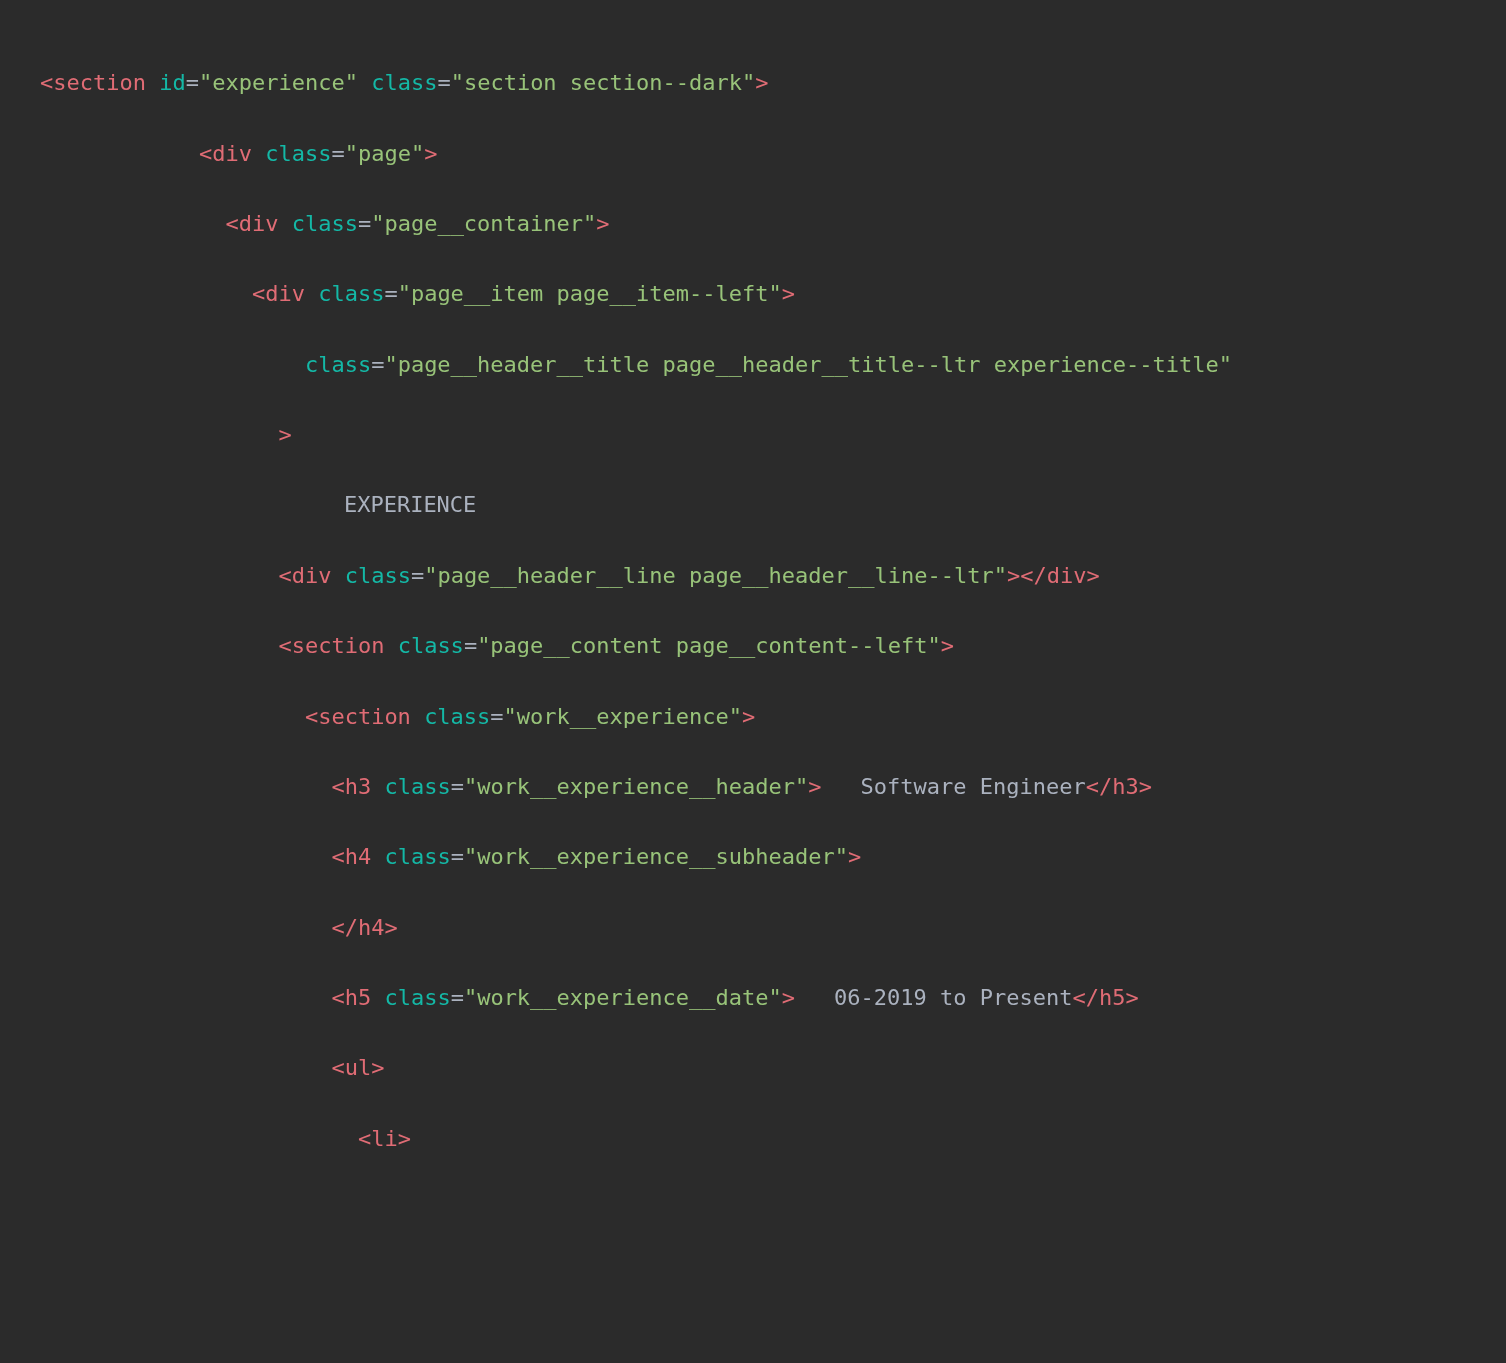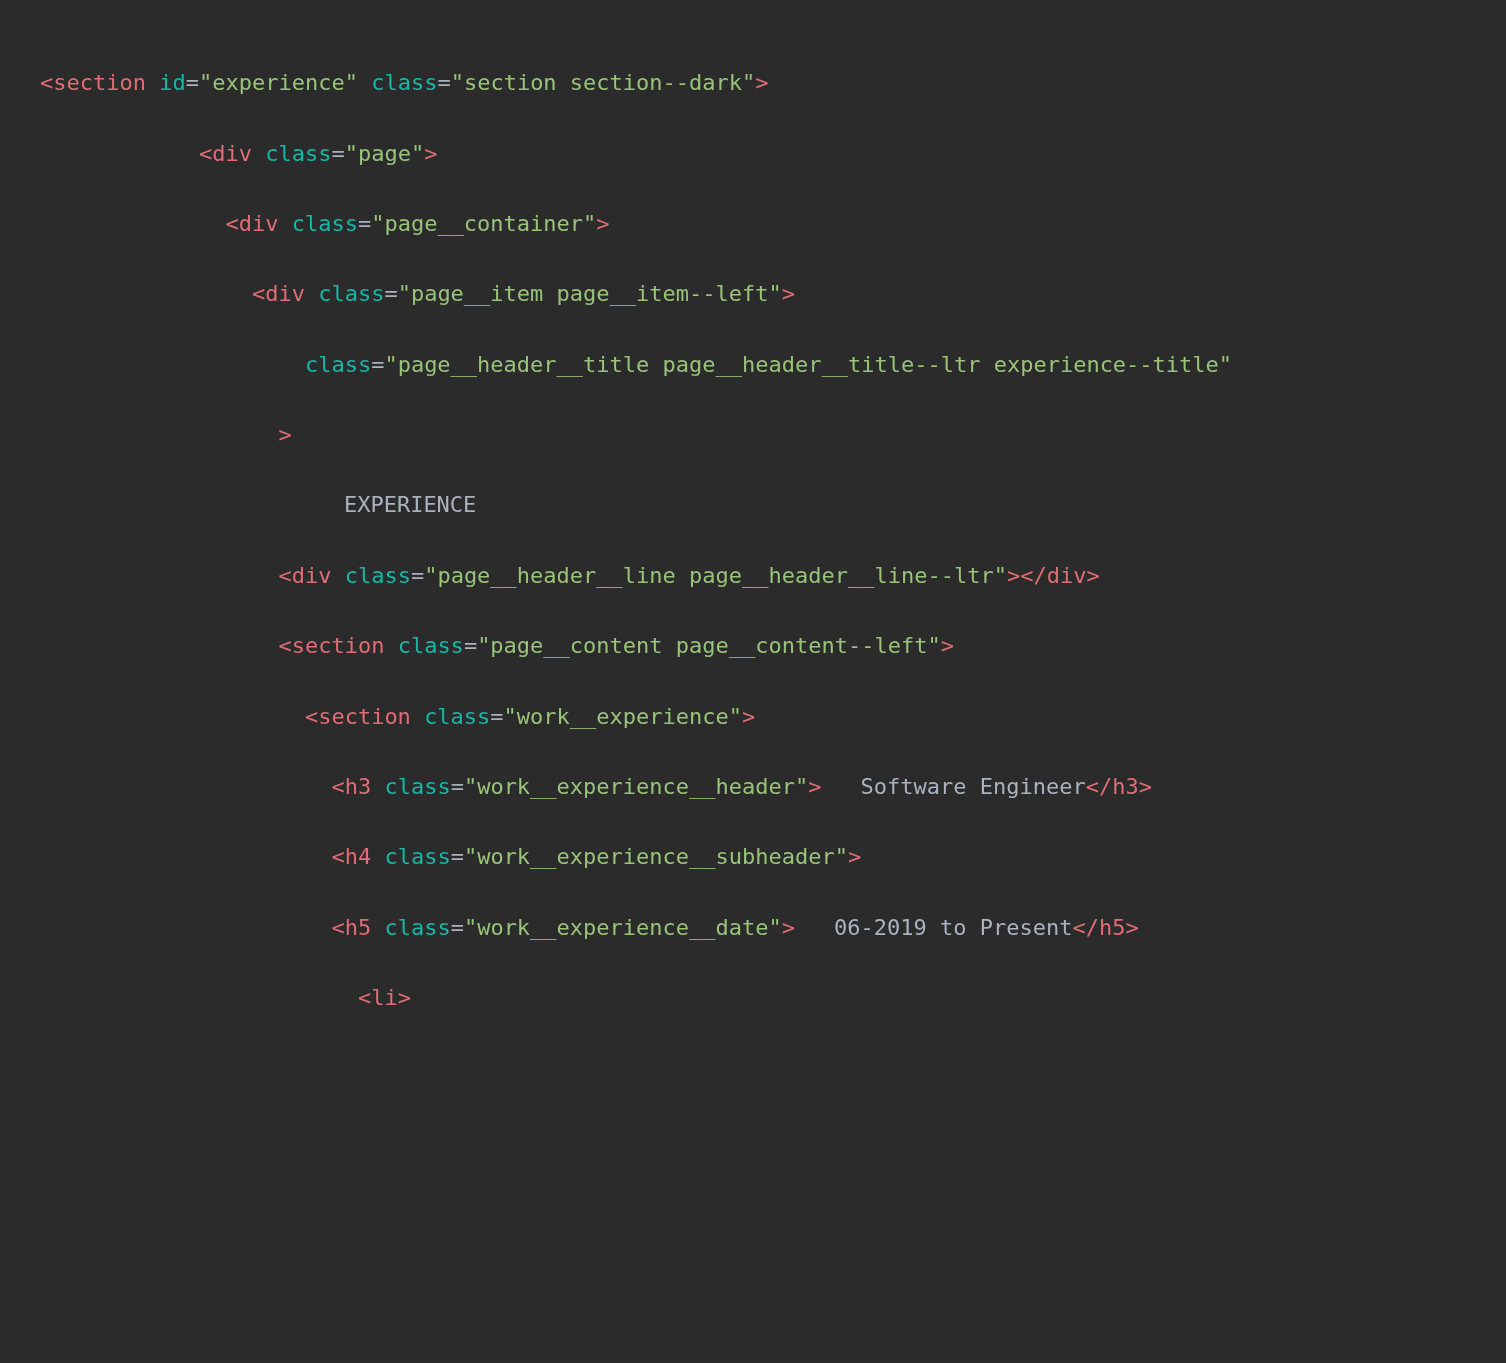--- a/index.html
+++ b/index.html
@@ -46,21 +46,23 @@
 <span class="line">              <span class="tag">&lt;div</span> <span class="attr-name">class</span><span class="equals">=</span><span class="attr-value">"page__container"</span><span class="tag">&gt;</span></span>
 <span class="line">                <span class="tag">&lt;div</span> <span class="attr-name">class</span><span class="equals">=</span><span class="attr-value">"page__item page__item--left"</span><span class="tag">&gt;</span></span>
 <span class="line">                    <span class="attr-name">class</span><span class="equals">=</span><span class="attr-value">"page__header__title page__header__title--ltr experience--title"</span></span>
 <span class="line">                  <span class="tag">&gt;</span></span>
 <span class="line">                    <span class="text">EXPERIENCE</span></span>
 <span class="line">                  <span class="tag">&lt;div</span> <span class="attr-name">class</span><span class="equals">=</span><span class="attr-value">"page__header__line page__header__line--ltr"</span><span class="tag">&gt;&lt;/div&gt;</span></span>
 <span class="line">                  <span class="tag">&lt;section</span> <span class="attr-name">class</span><span class="equals">=</span><span class="attr-value">"page__content page__content--left"</span><span class="tag">&gt;</span></span>
 <span class="line">                    <span class="tag">&lt;section</span> <span class="attr-name">class</span><span class="equals">=</span><span class="attr-value">"work__experience"</span><span class="tag">&gt;</span></span>
 <span class="line">                      <span class="tag">&lt;h3</span> <span class="attr-name">class</span><span class="equals">=</span><span class="attr-value">"work__experience__header"</span><span class="tag">&gt;</span><span class="text">Software Engineer</span><span class="tag">&lt;/h3&gt;</span></span>
 <span class="line">                      <span class="tag">&lt;h4</span> <span class="attr-name">class</span><span class="equals">=</span><span class="attr-value">"work__experience__subheader"</span><span class="tag">&gt;</span></span>
+<span class="line">                      <span class="tag">&lt;/h4&gt;</span></span>
 <span class="line">                      <span class="tag">&lt;h5</span> <span class="attr-name">class</span><span class="equals">=</span><span class="attr-value">"work__experience__date"</span><span class="tag">&gt;</span><span class="text">06-2019 to Present</span><span class="tag">&lt;/h5&gt;</span></span>
+<span class="line">                      <span class="tag">&lt;ul&gt;</span></span>
 <span class="line">                        <span class="tag">&lt;li&gt;</span></span>
 
 
 
 
 
 
 
 
 

